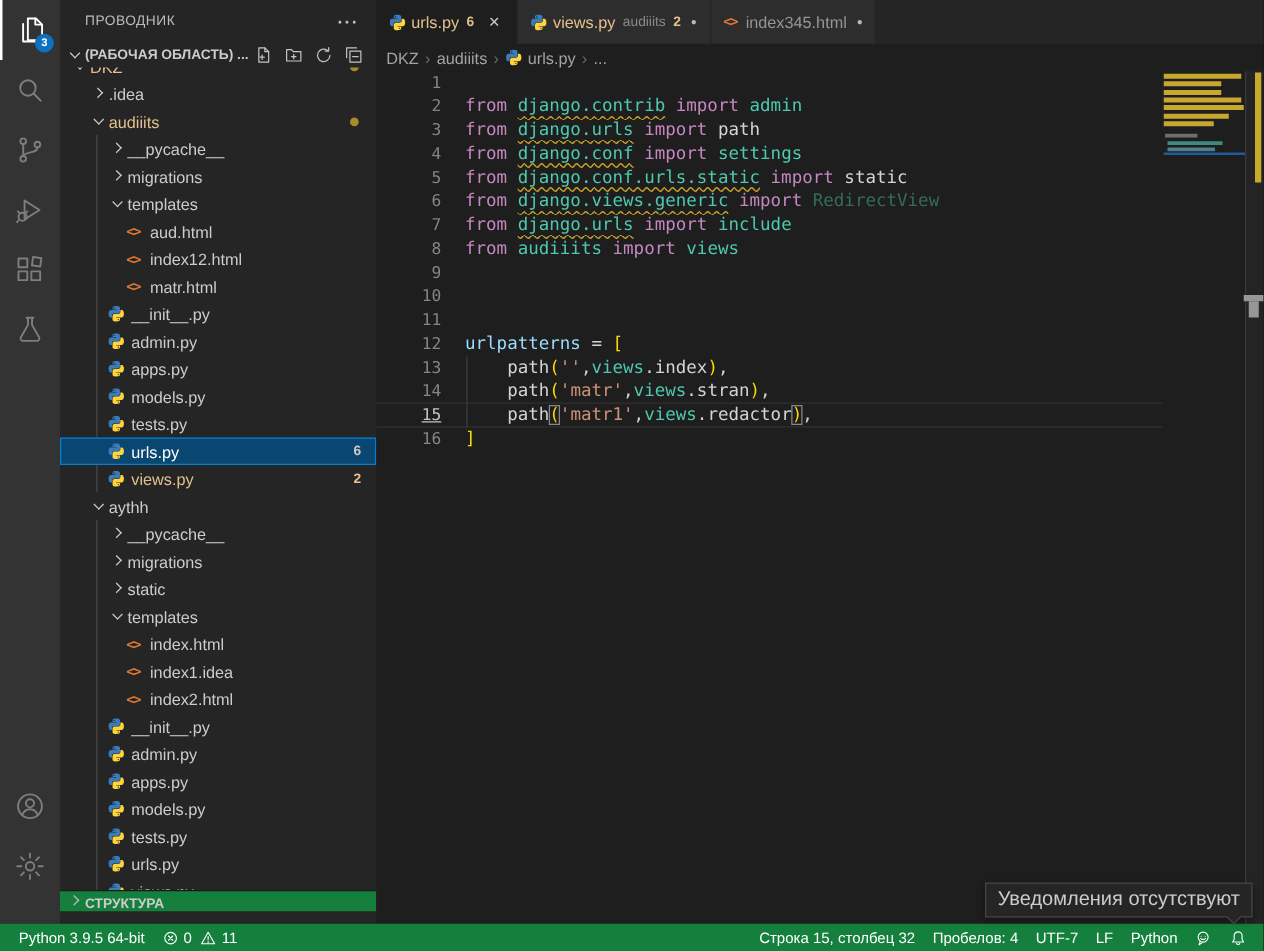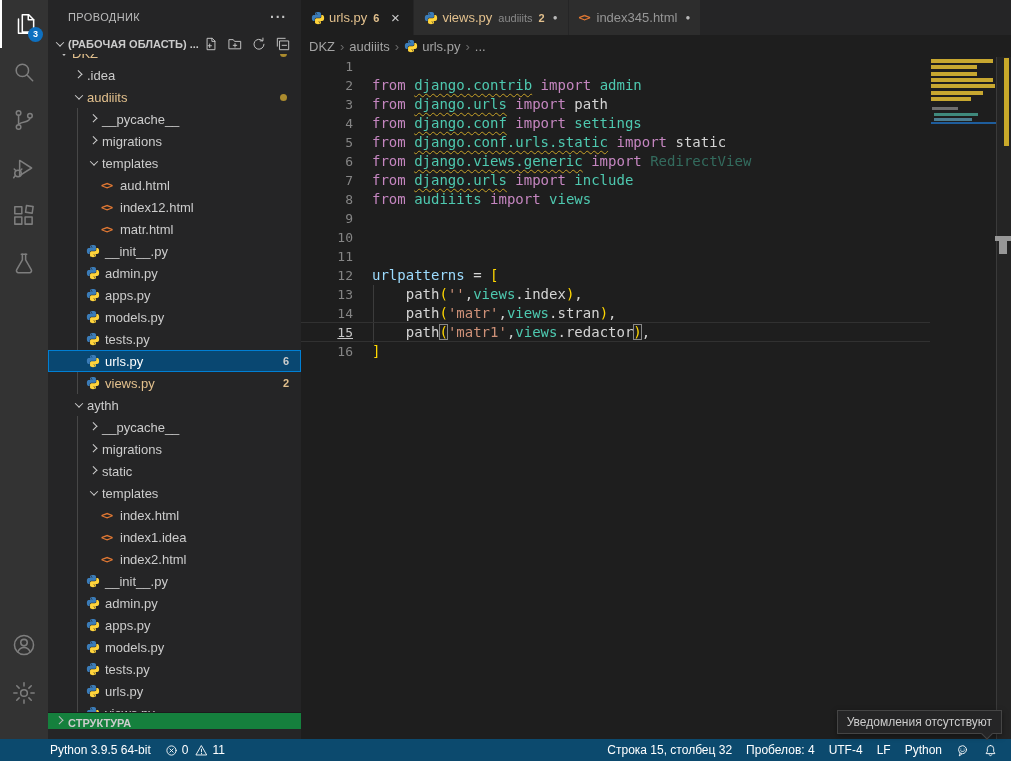--- a/index.html
+++ b/index.html
@@ -77,28 +77,28 @@
   #indent-guide { position:absolute; left:72px; top:228px; height:58px; width:1px; background:#3c3c3c; }
 
   
   #minimap { position:absolute; left:930px; top:57px; width:66px; height:120px; }
   .mm-bar { position:absolute; }
   #sb-track { position:absolute; left:996px; top:57px; right:0; bottom:22px; background:#242424; border-left:1px solid #3a3a3a; }
   .sb-mark { position:absolute; background:#979797; }
   #ruler-warn { position:absolute; left:1004px; top:58px; width:5px; height:88px; background:#c9a92a; }
 
   
-  #statusbar { position:absolute; left:0; bottom:0; width:100%; height:22px; background:#0c4a6e; display:flex; align-items:center; color:#ffffff; font-size:12px; z-index:40;padding-left:35px; }
+  #statusbar { position:absolute; left:0; bottom:0; width:100%; height:22px; background:#15803d; display:flex; align-items:center; color:#ffffff; font-size:12px; z-index:40; }
   .st-item { padding:0 7px; height:22px; display:flex; align-items:center; gap:4px; cursor:pointer; white-space:nowrap; }
   .st-item svg { width:13px; height:13px; }
   #st-left { display:flex; padding-left:8px; }
   #st-right { display:flex; margin-left:auto; padding-right:6px;justify-content:flex-end; }
 
   
-  #notif-tip { position:absolute; right:9px; bottom:27px; background:#252526; border:1px solid #454545; color:#cccccc; font-size:12px; padding:4px 9px; z-index:50; box-shadow:0 2px 6px rgba(0,0,0,.4); }
+  #notif-tip { position:absolute; right:9px; bottom:27px; background:#252526; border:1px solid #454545; color:#cccccc; font-size:16px; padding:4px 9px; z-index:50; box-shadow:0 2px 6px rgba(0,0,0,.4); }
   #notif-tip .arrow { position:absolute; right:10px; bottom:-4.5px; width:8px; height:8px; background:#252526; border-right:1px solid #454545; border-bottom:1px solid #454545; transform:rotate(45deg); }
 </style>
 </head>
 <body>
 
 <div id="app">
 
   <div id="activitybar">
       <div class="ab-item active">
         <svg viewBox="0 0 24 24" fill="none" stroke="currentColor" stroke-width="1.4" stroke-linejoin="round" stroke-linecap="round">
@@ -595,21 +595,21 @@
               <path d="M8 2.3l6.4 11.2H1.6z"></path>
               <path d="M8 6.4v3.1M8 11.4v.8"></path>
             </svg>
           </span>
           <span>11</span>
         </div>
       </div>
     <div id="st-right">
         <div class="st-item">Строка 15, столбец 32</div>
         <div class="st-item">Пробелов: 4</div>
-        <div class="st-item">UTF-4</div>
+        <div class="st-item">UTF-7</div>
         <div class="st-item">LF</div>
         <div class="st-item">Python</div>
         <div class="st-item">
           <span style="display:flex;width:14px">
             <svg viewBox="0 0 16 16" fill="none" stroke="currentColor" stroke-width="1.1" stroke-linejoin="round" stroke-linecap="round">
               <circle cx="8" cy="7" r="4.9"></circle>
               <path d="M6 6.2h.01M10 6.2h.01M5.7 8.4c.9 1.1 3.7 1.1 4.6 0"></path>
               <path d="M5 11.6l-1 3 2.8-1.9"></path>
             </svg>
           </span>

